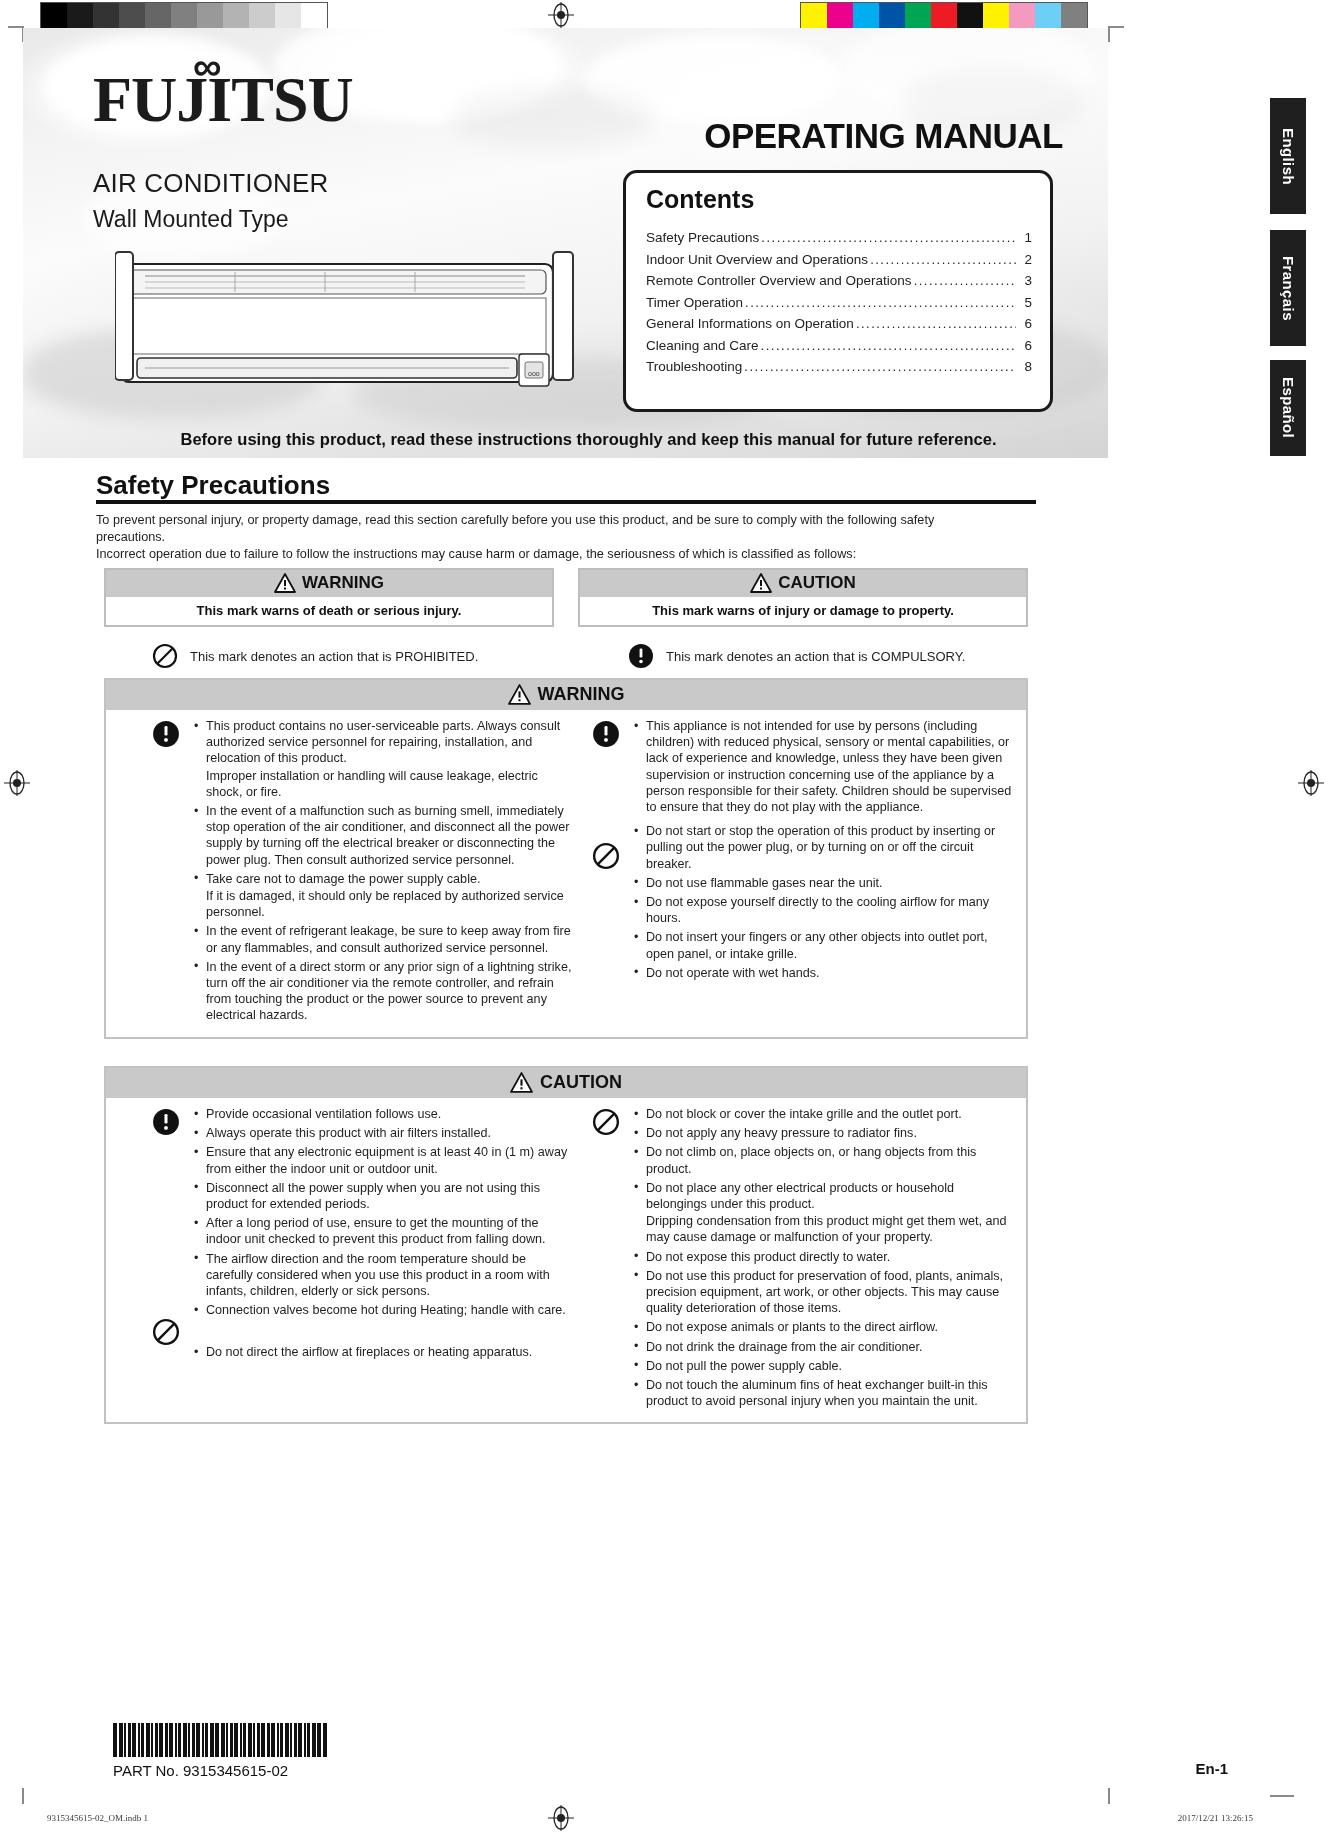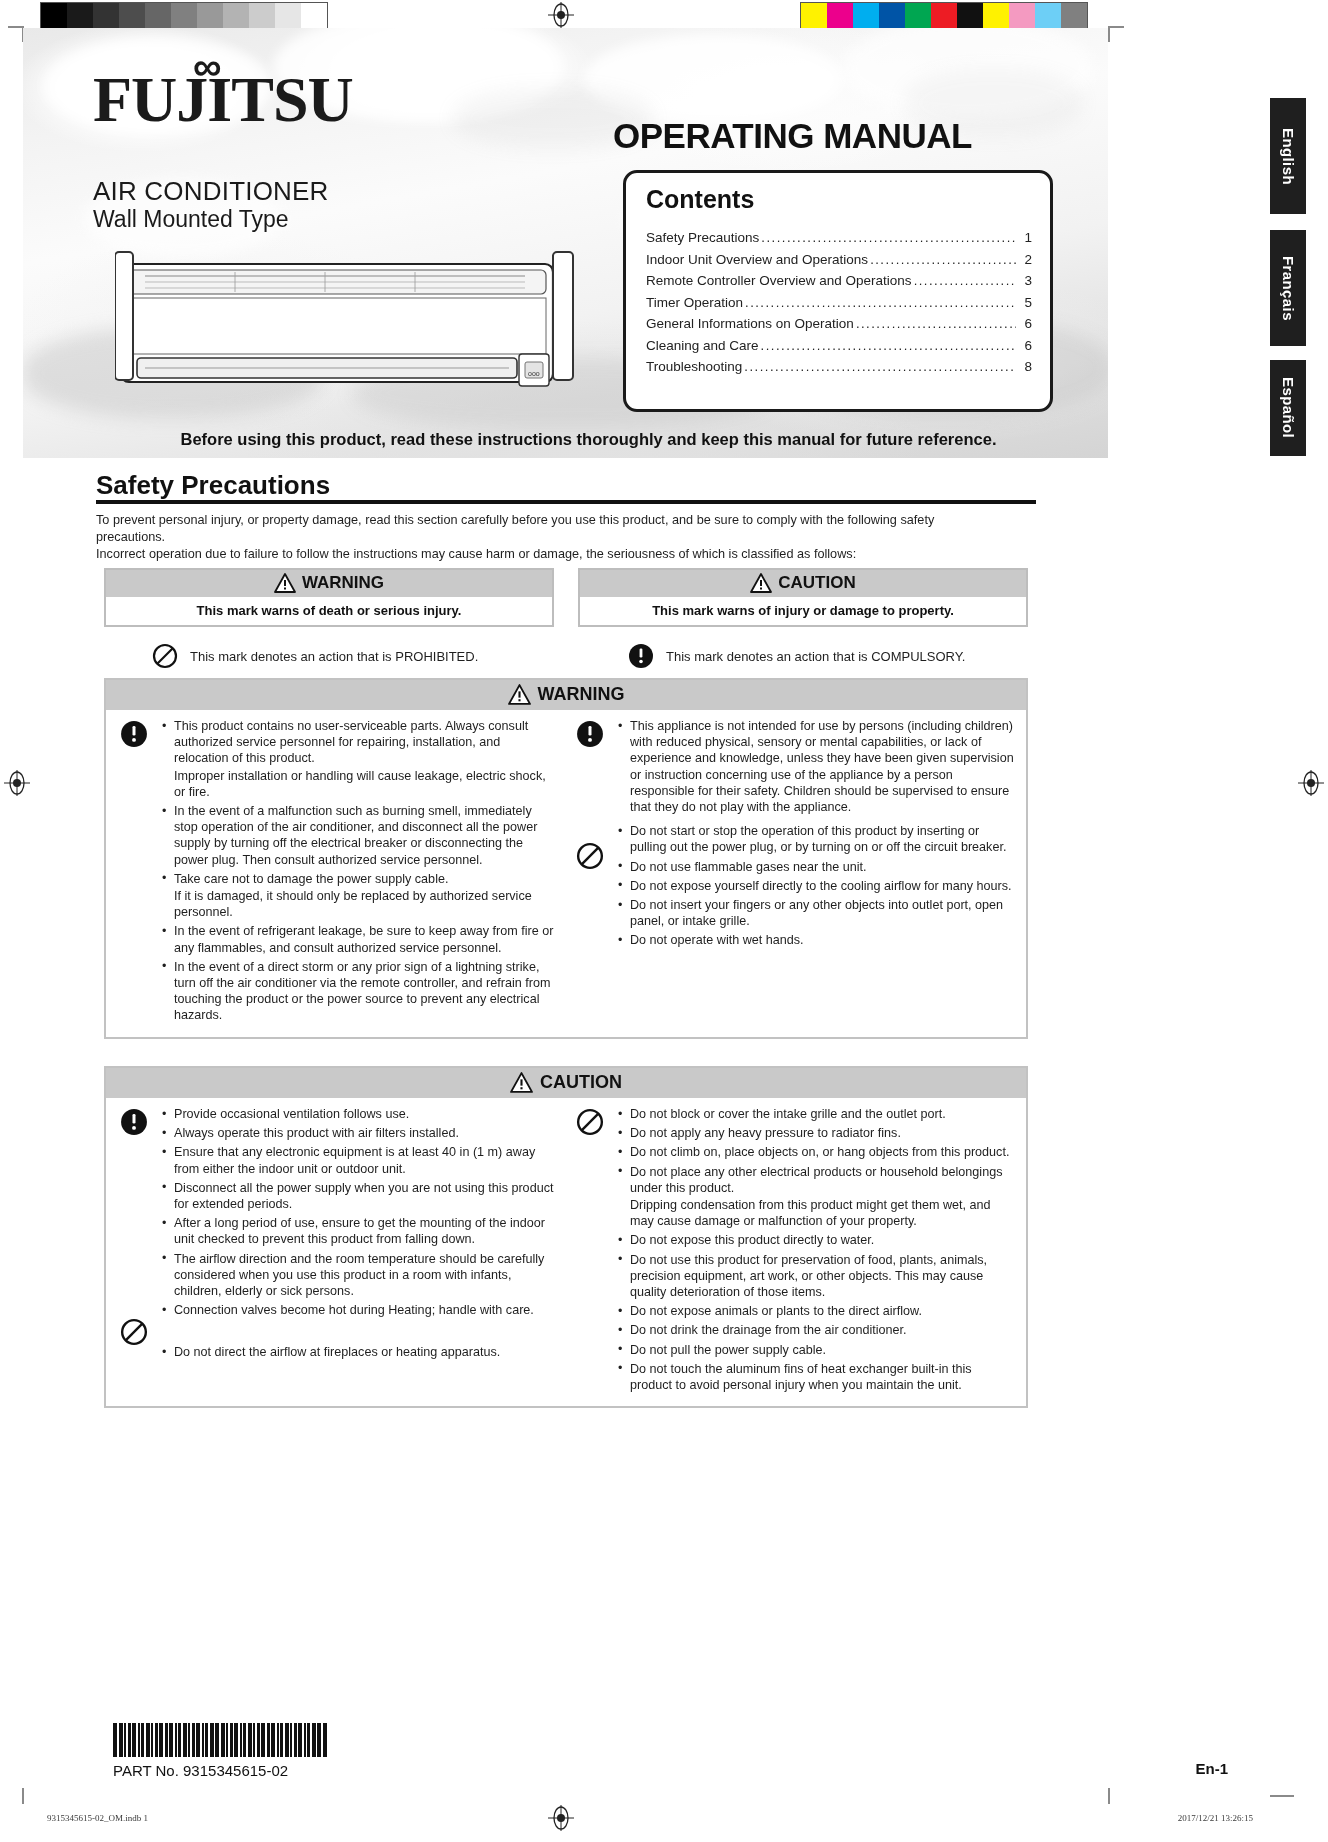--- a/index.html
+++ b/index.html
@@ -42,27 +42,27 @@
                   letter-spacing: -1px; color: #1b1b1b; line-height: 64px; position: relative; }
   .infinity { position: absolute; left: 100px; top: -34px; font-size: 40px; font-weight: bold;
               font-family: "Liberation Sans", sans-serif; letter-spacing: -4px; }
   .halcyon-wrap { position: absolute; left: 340px; top: 16px; width: 200px; text-align: center; }
   .halcyon { font-family: "Liberation Serif", serif; font-style: italic; font-weight: bold;
              font-size: 42px; color: #111; letter-spacing: -1px; line-height: 44px; }
   .halcyon-tag { font-size: 7.5px; font-weight: bold; color: #111; letter-spacing: 0.2px;
                  border-top: 2px solid #111; padding-top: 1px; margin-top: -2px; }
   .bird { position: absolute; right: -22px; top: 4px; }
 
-  .ac-title { position: absolute; left: 70px; top: 140px; font-size: 26px; color: #1a1a1a; letter-spacing: 0.2px; margin-top: 8px; }
+  .ac-title { position: absolute; left: 70px; top: 140px; font-size: 26px; color: #1a1a1a; letter-spacing: 0.2px; }
   .ac-sub   { position: absolute; left: 70px; top: 178px; font-size: 23px; color: #1a1a1a; }
 
   .unit-art { position: absolute; left: 92px; top: 218px; width: 460px; height: 165px; }
 
   .manual-title {
-    position: absolute; left: 590px; top: 88px; width: 450px; text-align: left;
+    position: absolute; left: 590px; top: 88px; width: 450px; text-align: right;
     font-size: 35px; font-weight: bold; letter-spacing: -0.5px; color: #111;
   }
 
   .contents-box {
     position: absolute; left: 600px; top: 142px; width: 430px; height: 242px;
     background: #ffffff; border: 3px solid #1a1a1a; border-radius: 14px; padding: 12px 18px 8px 20px;
   }
   .contents-title { font-size: 25px; font-weight: bold; color: #111; margin-bottom: 16px; }
   .toc-row { display: flex; align-items: baseline; font-size: 13.5px; color: #222; margin-bottom: 6.5px; }
   .toc-label { white-space: nowrap; }
@@ -93,21 +93,21 @@
   .mark-box { position: absolute; border: 2px solid #bdbdbd; }
   .mark-head { background: #c9c9c9; text-align: center; font-size: 17px; font-weight: bold;
                color: #111; padding: 3px 0 4px; display:flex; align-items:center; justify-content:center; gap:6px;}
   .mark-body { background: #fff; text-align: center; font-size: 13px; font-weight: bold; color: #111; padding: 6px 0 7px; }
 
   .mark-note { position: absolute; display: flex; align-items: center; gap: 12px; font-size: 13px; color: #1f1f1f; }
 
   .panel { position: absolute; border: 2px solid #c2c2c2; background: #fff; }
   .panel-head { background: #c9c9c9; text-align: center; font-size: 18px; font-weight: bold;
                 color: #111; padding: 4px 0 5px; display:flex; align-items:center; justify-content:center; gap:7px;}
-  .panel-cols { display: flex; padding: 8px 4px 10px 4px; }
+  .panel-cols { display: flex; padding: 8px 4px 10px 4px; margin-left: 32px; }
   .panel-col { width: 50%; position: relative; padding-left: 52px; padding-right: 8px; }
   .iconcell { position: absolute; left: 10px; }
   .blist { list-style: none; }
   .blist li { font-size: 12.6px; line-height: 16.2px; color: #1f1f1f; margin-bottom: 3px;
               padding-left: 12px; position: relative; }
   .blist li::before { content: "•"; position: absolute; left: 0px; top: -0.5px; }
   .blist li.cont::before { content: ""; }
   .blist li.cont { padding-left: 12px; margin-top: -2px; }
 
   .barcode { position: absolute; left: 113px; top: 1723px; display: flex; height: 34px; align-items: flex-end; }

